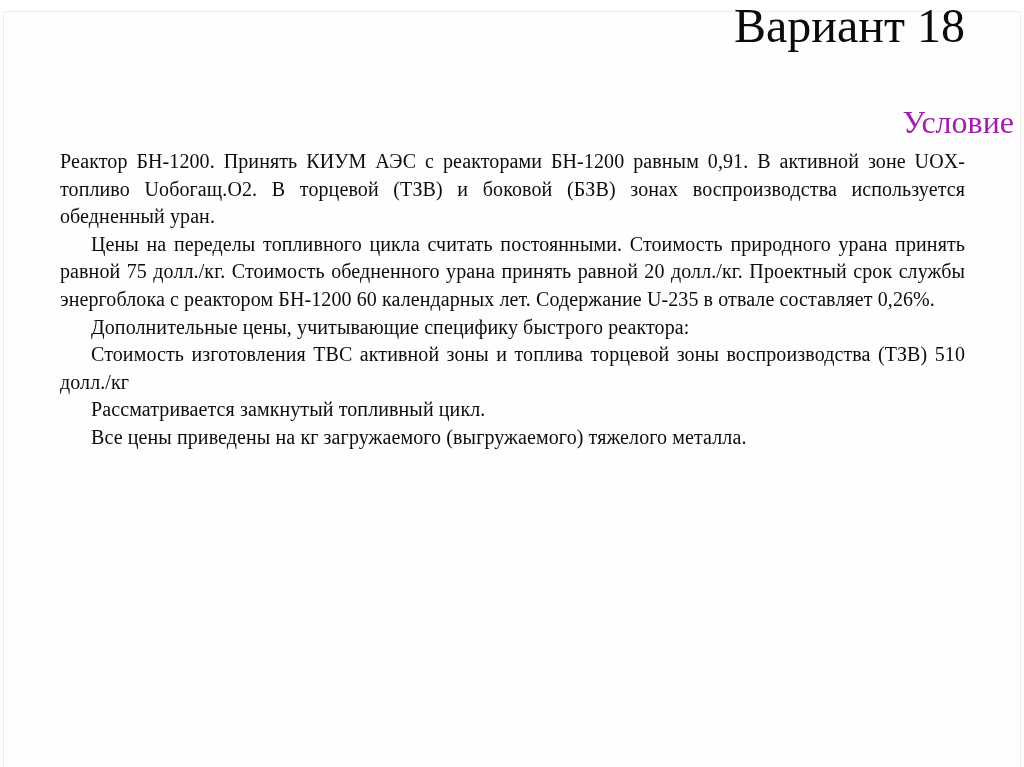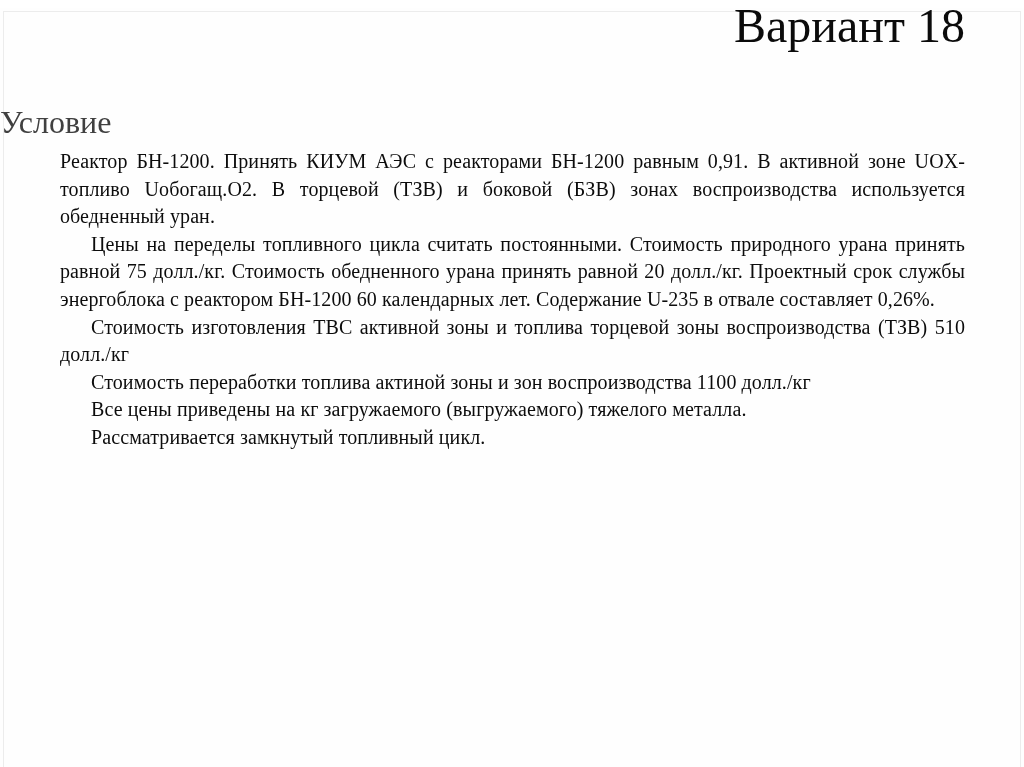--- a/index.html
+++ b/index.html
@@ -33,24 +33,24 @@
     font-size: 48px;
     line-height: 52px;
     white-space: nowrap;
     color: #0b0b0b;
   }
   .heading {
     position: absolute;
     top: 96px;
     left: 0;
     width: 1014px;
-    text-align: left;
+    text-align: right;
     font-size: 32px;
     line-height: 37px;
-    color: #404040;
+    color: #a21caf;
   }
   .body-text {
     position: absolute;
     top: 140px;
     left: 60px;
     width: 905px;
     font-size: 20px;
     line-height: 27.6px;
     text-align: justify;
     letter-spacing: 0.1px;
@@ -69,18 +69,18 @@
 <div class="slide">
   <div class="frame"></div>
 
   <div class="title">Вариант 18</div>
 
   <div class="heading">Условие</div>
 
   <div class="body-text">
     <p>Реактор БН-1200. Принять КИУМ АЭС с реакторами БН-1200 равным 0,91. В активной зоне UOX- топливо Uобогащ.О2. В торцевой (ТЗВ) и боковой (БЗВ) зонах воспроизводства используется обедненный уран.</p>
     <p class="indent">Цены на переделы топливного цикла считать постоянными. Стоимость природного урана принять равной 75 долл./кг. Стоимость обедненного урана принять равной 20 долл./кг. Проектный срок службы энергоблока с реактором БН-1200 60 календарных лет. Содержание U-235 в отвале составляет 0,26%.</p>
+    <p class="indent">Дополнительные цены, учитывающие специфику быстрого реактора:</p>
     <p class="indent">Стоимость изготовления ТВС активной зоны и топлива торцевой зоны воспроизводства (ТЗВ) 510 долл./кг</p>
-    <p class="indent">Стоимость переработки топлива актиной зоны и зон воспроизводства 1100 долл./кг</p>
+    <p class="indent">Рассматривается замкнутый топливный цикл.</p>
     <p class="indent">Все цены приведены на кг загружаемого (выгружаемого) тяжелого металла.</p>
-    <p class="indent">Рассматривается замкнутый топливный цикл.</p>
   </div>
 </div>
 
 </body></html>

